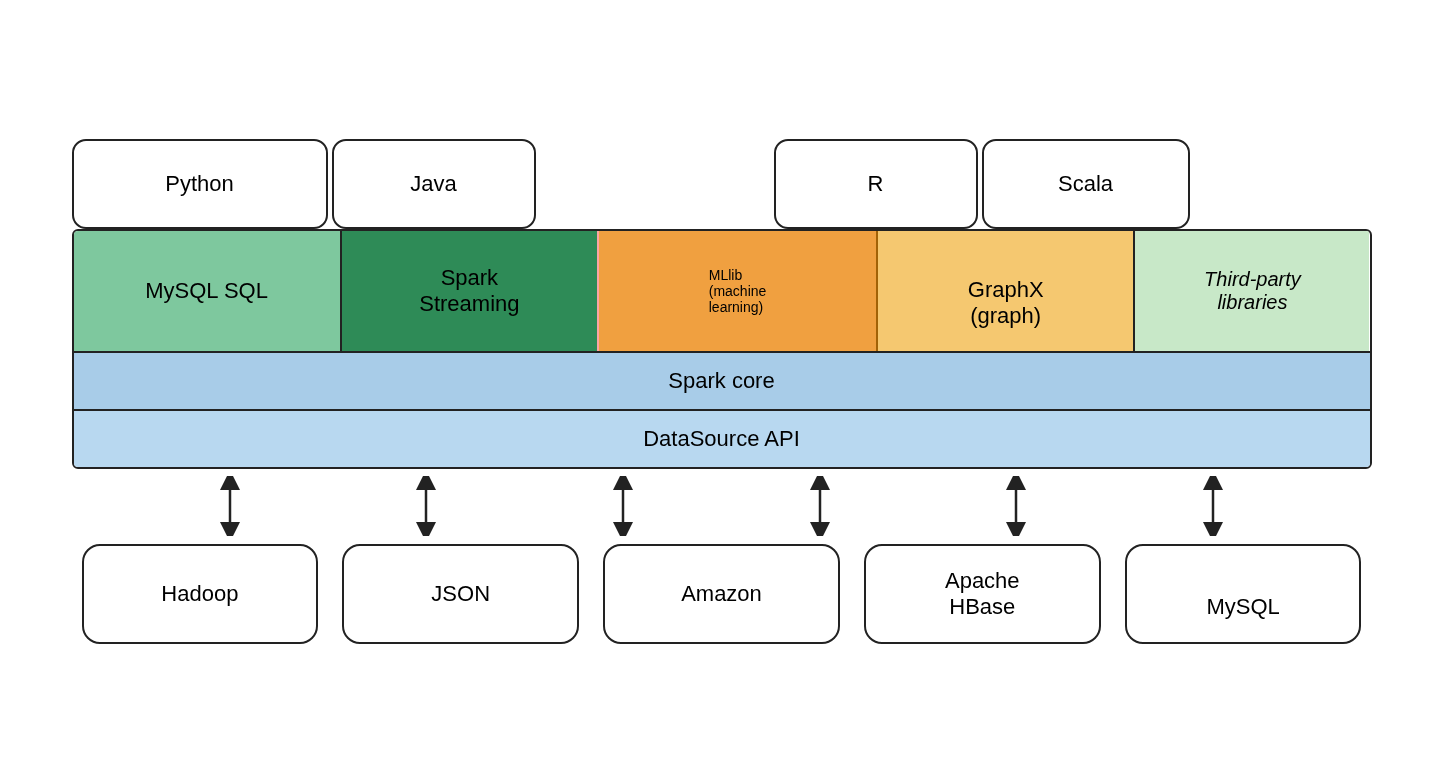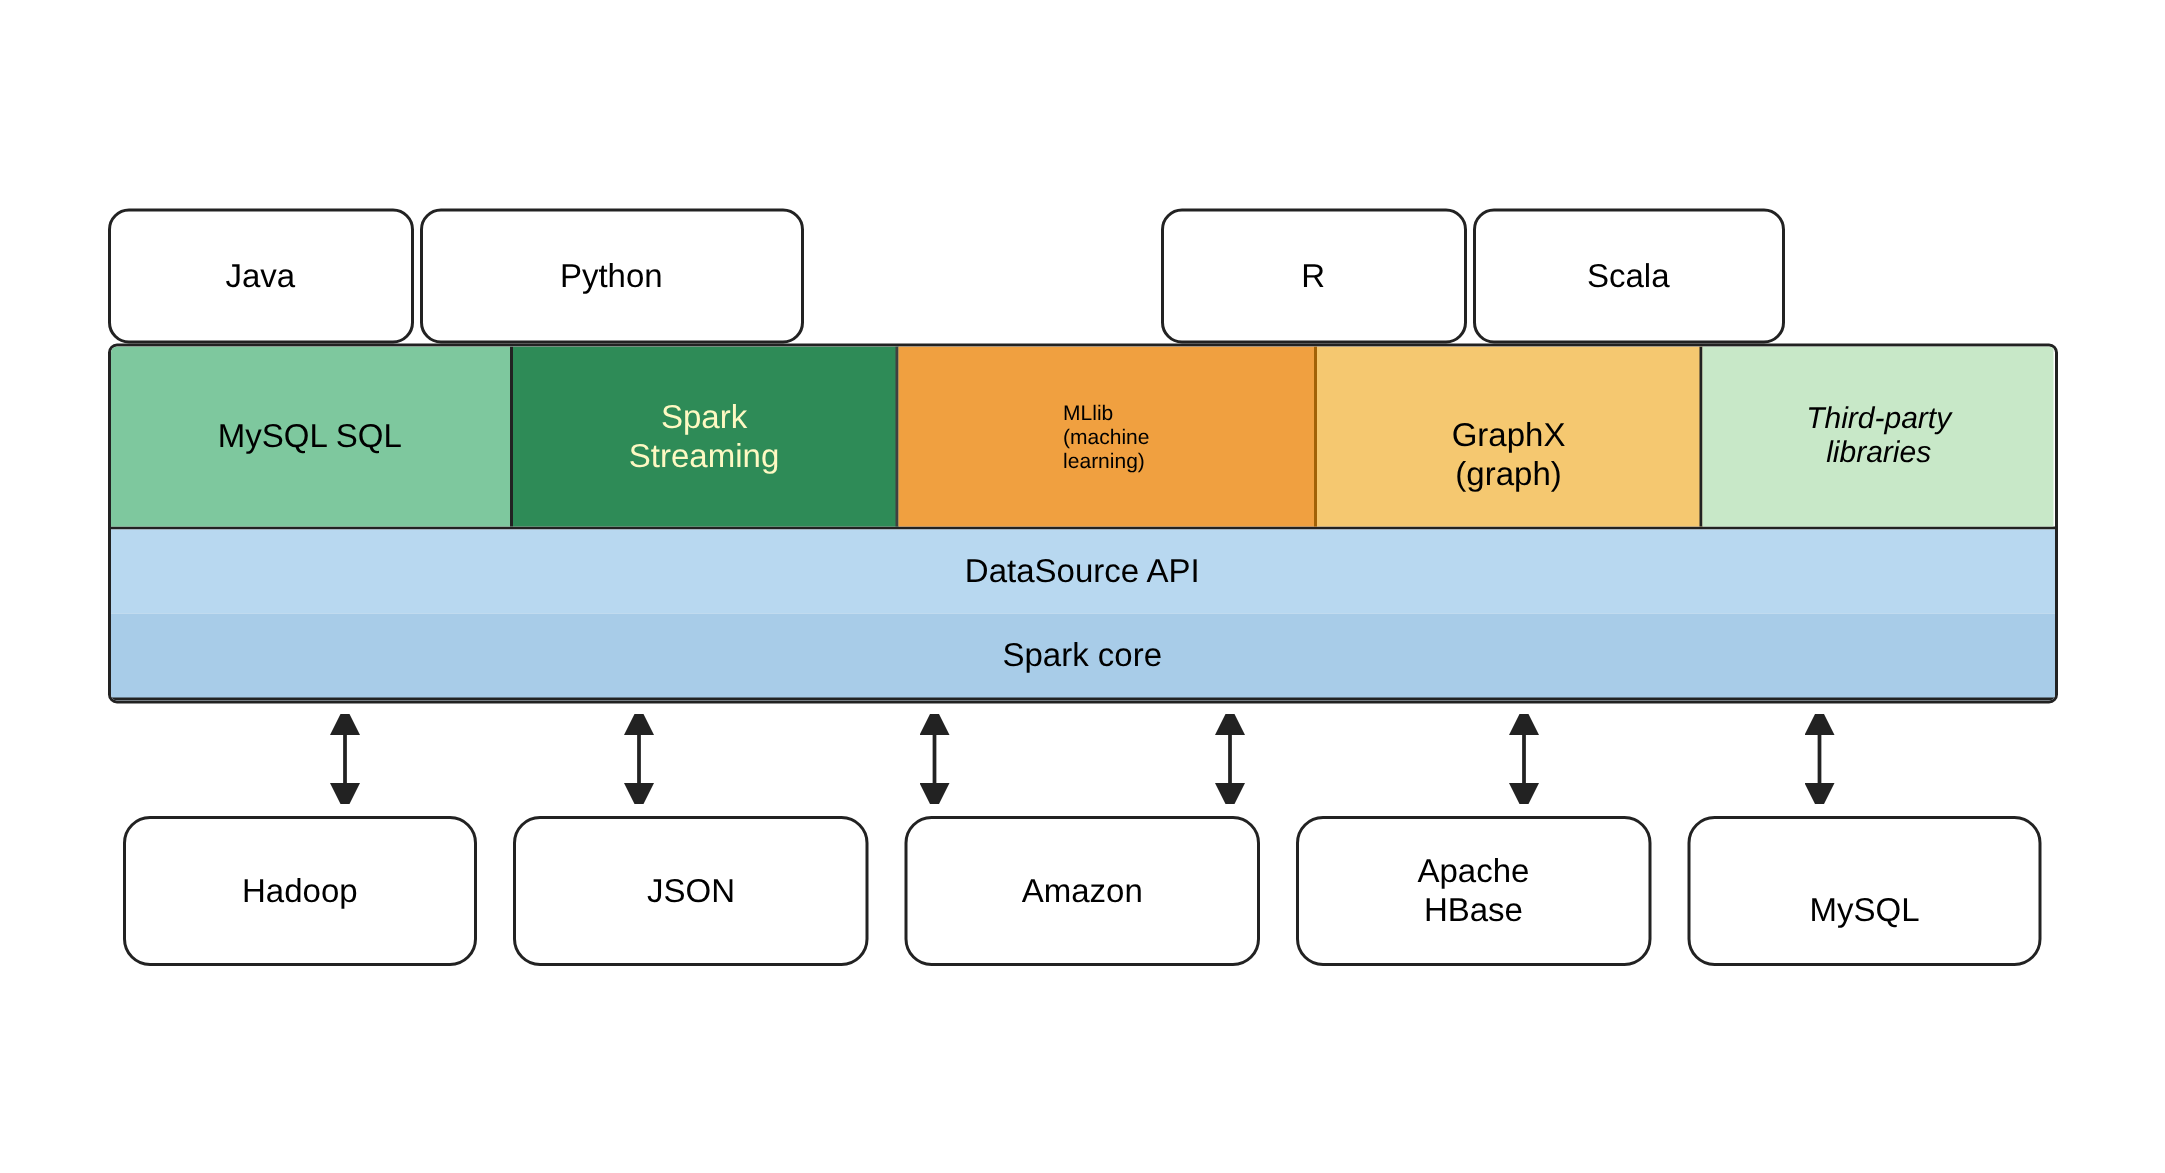--- a/index.html
+++ b/index.html
@@ -48,29 +48,29 @@
   </style>
 </head>
 <body>
 
 <div class="diagram">
 
   <div style="display:flex; flex-direction:column; width:100%;">
 
     <div style="display:flex; flex-direction:row; margin-bottom:0; padding-bottom:0; width:100%;">
 
+      <div style="width:20%; padding-right:4px; padding-bottom:0; display:flex; align-items:flex-end;">
+        <div class="lang-box" style="width:100%; min-height:90px; font-size:22px;">
+          <span>Python</span>
+        </div>
+      </div>
+
       <div style="width:16%; padding-right:4px; display:flex; align-items:flex-end;">
         <div class="lang-box" style="width:100%; min-height:90px; font-size:22px;">
           <span>Java</span>
-        </div>
-      </div>
-
-      <div style="width:20%; padding-right:4px; padding-bottom:0; display:flex; align-items:flex-end;">
-        <div class="lang-box" style="width:100%; min-height:90px; font-size:22px;">
-          <span>Python</span>
         </div>
       </div>
 
       <div style="width:18%;"></div>
 
       <div style="width:16%; padding-right:4px; display:flex; align-items:flex-end;">
         <div class="lang-box" style="width:100%; min-height:90px; font-size:22px;">
           <span>R</span>
         </div>
       </div>
@@ -84,21 +84,21 @@
     </div>
 
     <div style="border: 2.5px solid #222; border-radius:6px; overflow:hidden; margin-top:0;">
 
       <div style="display:flex; flex-direction:row; border-bottom: 2.5px solid #222;">
 
         <div style="flex:1.15; background:#7ec89e; border-right:2px solid #222; padding:22px 10px; font-size:22px; font-weight:500; text-align:center; display:flex; align-items:center; justify-content:center; min-height:110px;">
           <span>MySQL SQL</span>
         </div>
 
-        <div style="flex:1.1; background:#2e8b57; border-right:2px solid #404040; padding:22px 10px; font-size:22px; font-weight:500; text-align:center; color:#fef9c3; display:flex; align-items:center; justify-content:center;">
+        <div style="flex:1.1; background:#2e8b57; border-right:2px solid #fca5a5; padding:22px 10px; font-size:22px; font-weight:500; text-align:center; color:#000000; display:flex; align-items:center; justify-content:center;">
           <span style="white-space:pre-line;">Spark
 Streaming</span>
         </div>
 
         <div style="flex:1.2; background:#f0a040; border-right:2px solid #a16207; padding:22px 10px; font-size:14px; font-weight:500; text-align:left; display:flex; align-items:center; justify-content:center;">
           <span style="white-space:pre-line;">MLlib
 (machine
 learning)</span>
         </div>
 
@@ -107,27 +107,27 @@
 (graph)</span>
         </div>
 
         <div style="flex:1; background:#c8e8c8; padding:22px 10px; font-size:20px; font-weight:500; text-align:center; display:flex; align-items:center; justify-content:center;">
           <span style="white-space:pre-line;font-style:italic;">Third-party
 libraries</span>
         </div>
       </div>
 
 
+      <div style="background:#a8cce8; border-bottom:2.5px solid #222; padding:15px 10px; text-align:center; font-size:22px; font-weight:500;">
+        <span>Spark core</span>
+      </div>
+
       <div style="background:#b8d8f0; padding:15px 10px; text-align:center; font-size:22px; font-weight:500;">
         <span>DataSource API</span>
       </div>
-
-      <div style="background:#a8cce8; border-bottom:2.5px solid #222; padding:15px 10px; text-align:center; font-size:22px; font-weight:500;">
-        <span>Spark core</span>
-      </div>
     </div>
 
     <div style="display:flex; flex-direction:row; justify-content:space-around; padding: 8px 60px; height:75px;">
 
       <div style="display:flex; align-items:center; justify-content:center;">
         <svg width="30" height="60" viewBox="0 0 30 60">
           <defs>
             <marker id="ah1" markerWidth="8" markerHeight="8" refX="4" refY="4" orient="auto">
               <path d="M0,0 L8,4 L0,8 Z" fill="#222"></path>
             </marker>

